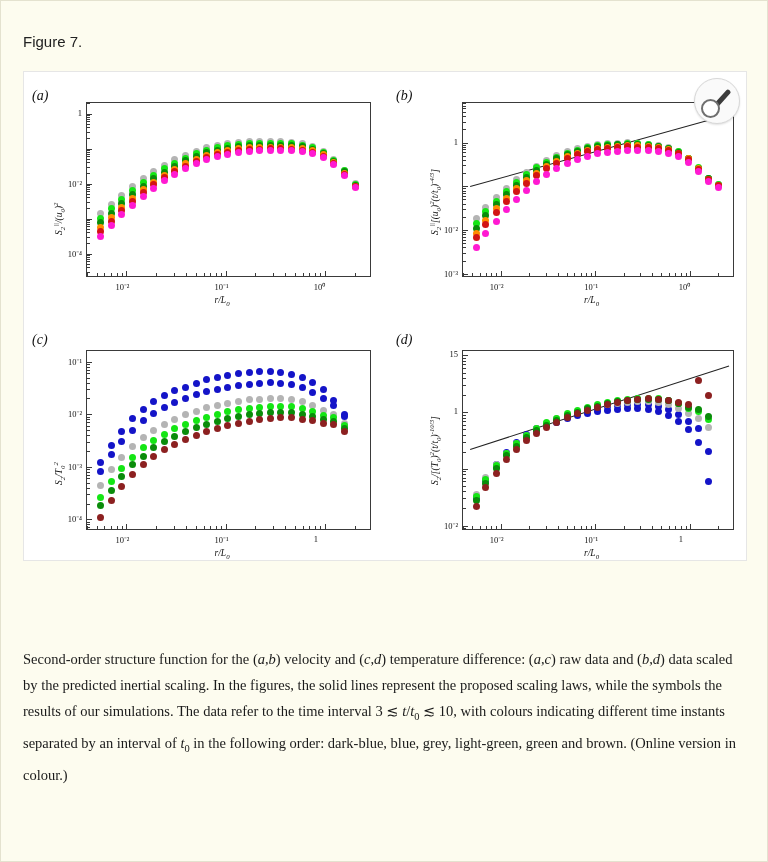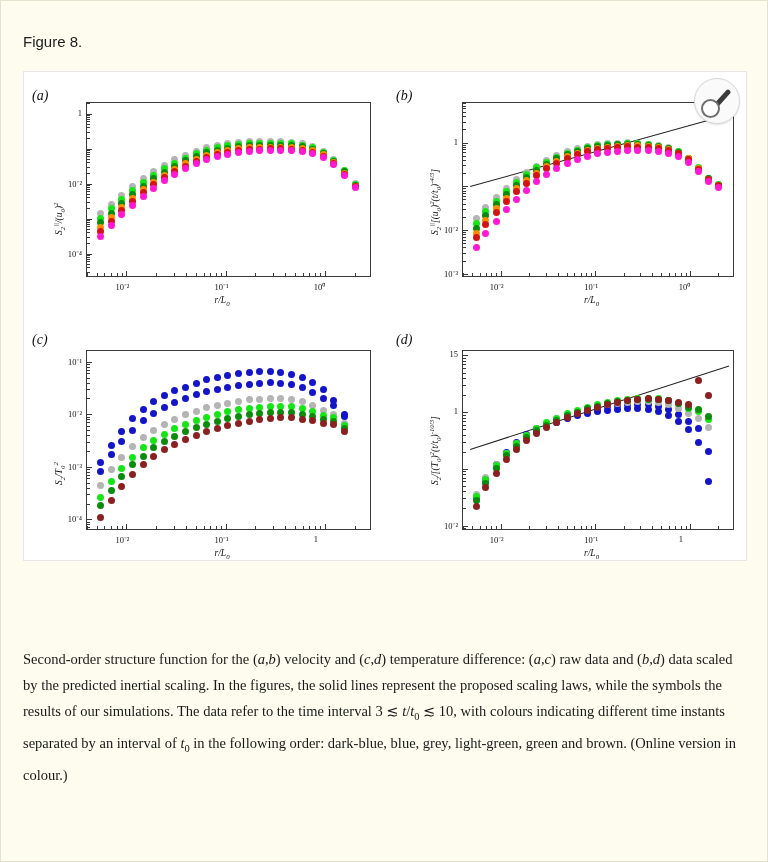--- a/index.html
+++ b/index.html
@@ -155,21 +155,21 @@
   .caption i { font-style: italic; }
   .mathi { font-family: "Liberation Serif", serif; font-style: italic; }
   sub { font-size: 0.72em; }
   sup { font-size: 0.72em; }
 </style>
 </head>
 <body>
 
 <div class="page">
 
-  <div class="fig-label">Figure 8.</div>
+  <div class="fig-label">Figure 7.</div>
 
   <div class="figure-box">
     <div id="panels-root">
         <div class="panel-tag" style="left: 8px; top: 16px;">(a)</div>
         <div class="axes" style="left: 62px; top: 30px; width: 285px; height: 175px;">
           <div class="tick" style="left: 0px; bottom: 0px; width: 1px; height: 3px;"></div>
           <div class="tick" style="left: 9.60653px; bottom: 0px; width: 1px; height: 3px;"></div>
           <div class="tick" style="left: 17.4556px; bottom: 0px; width: 1px; height: 3px;"></div>
           <div class="tick" style="left: 24.092px; bottom: 0px; width: 1px; height: 3px;"></div>
           <div class="tick" style="left: 29.8406px; bottom: 0px; width: 1px; height: 3px;"></div>

